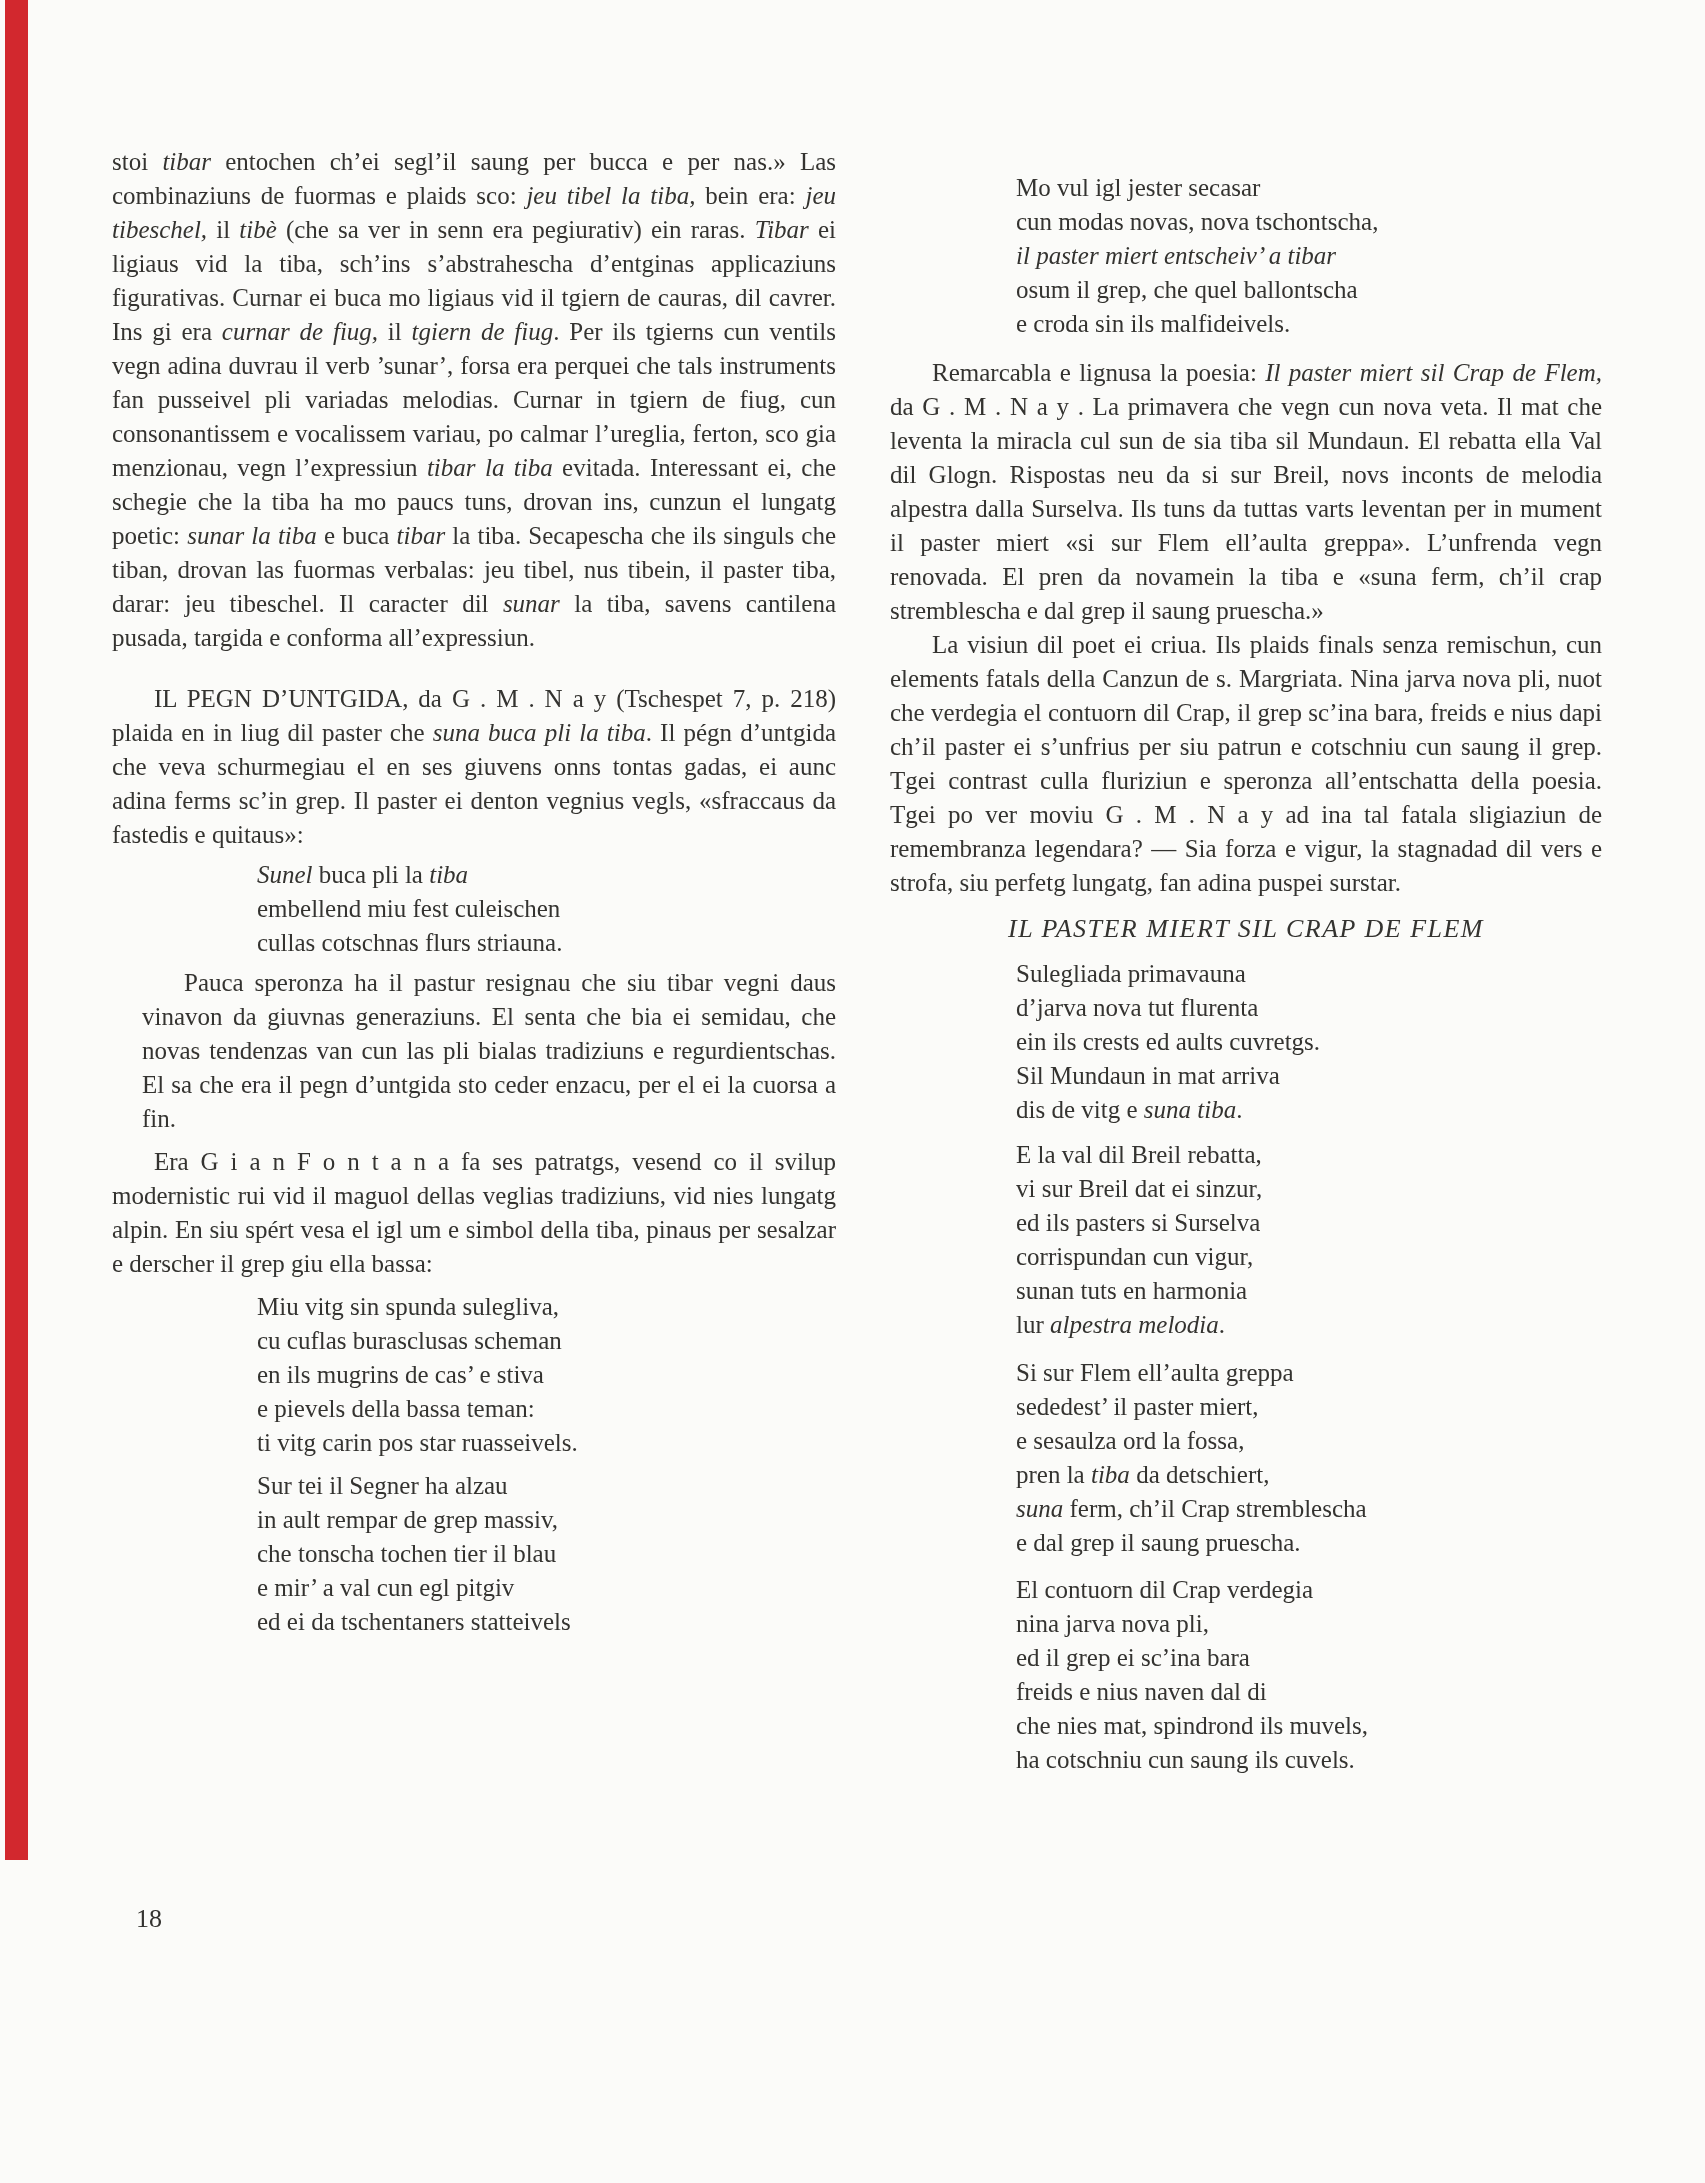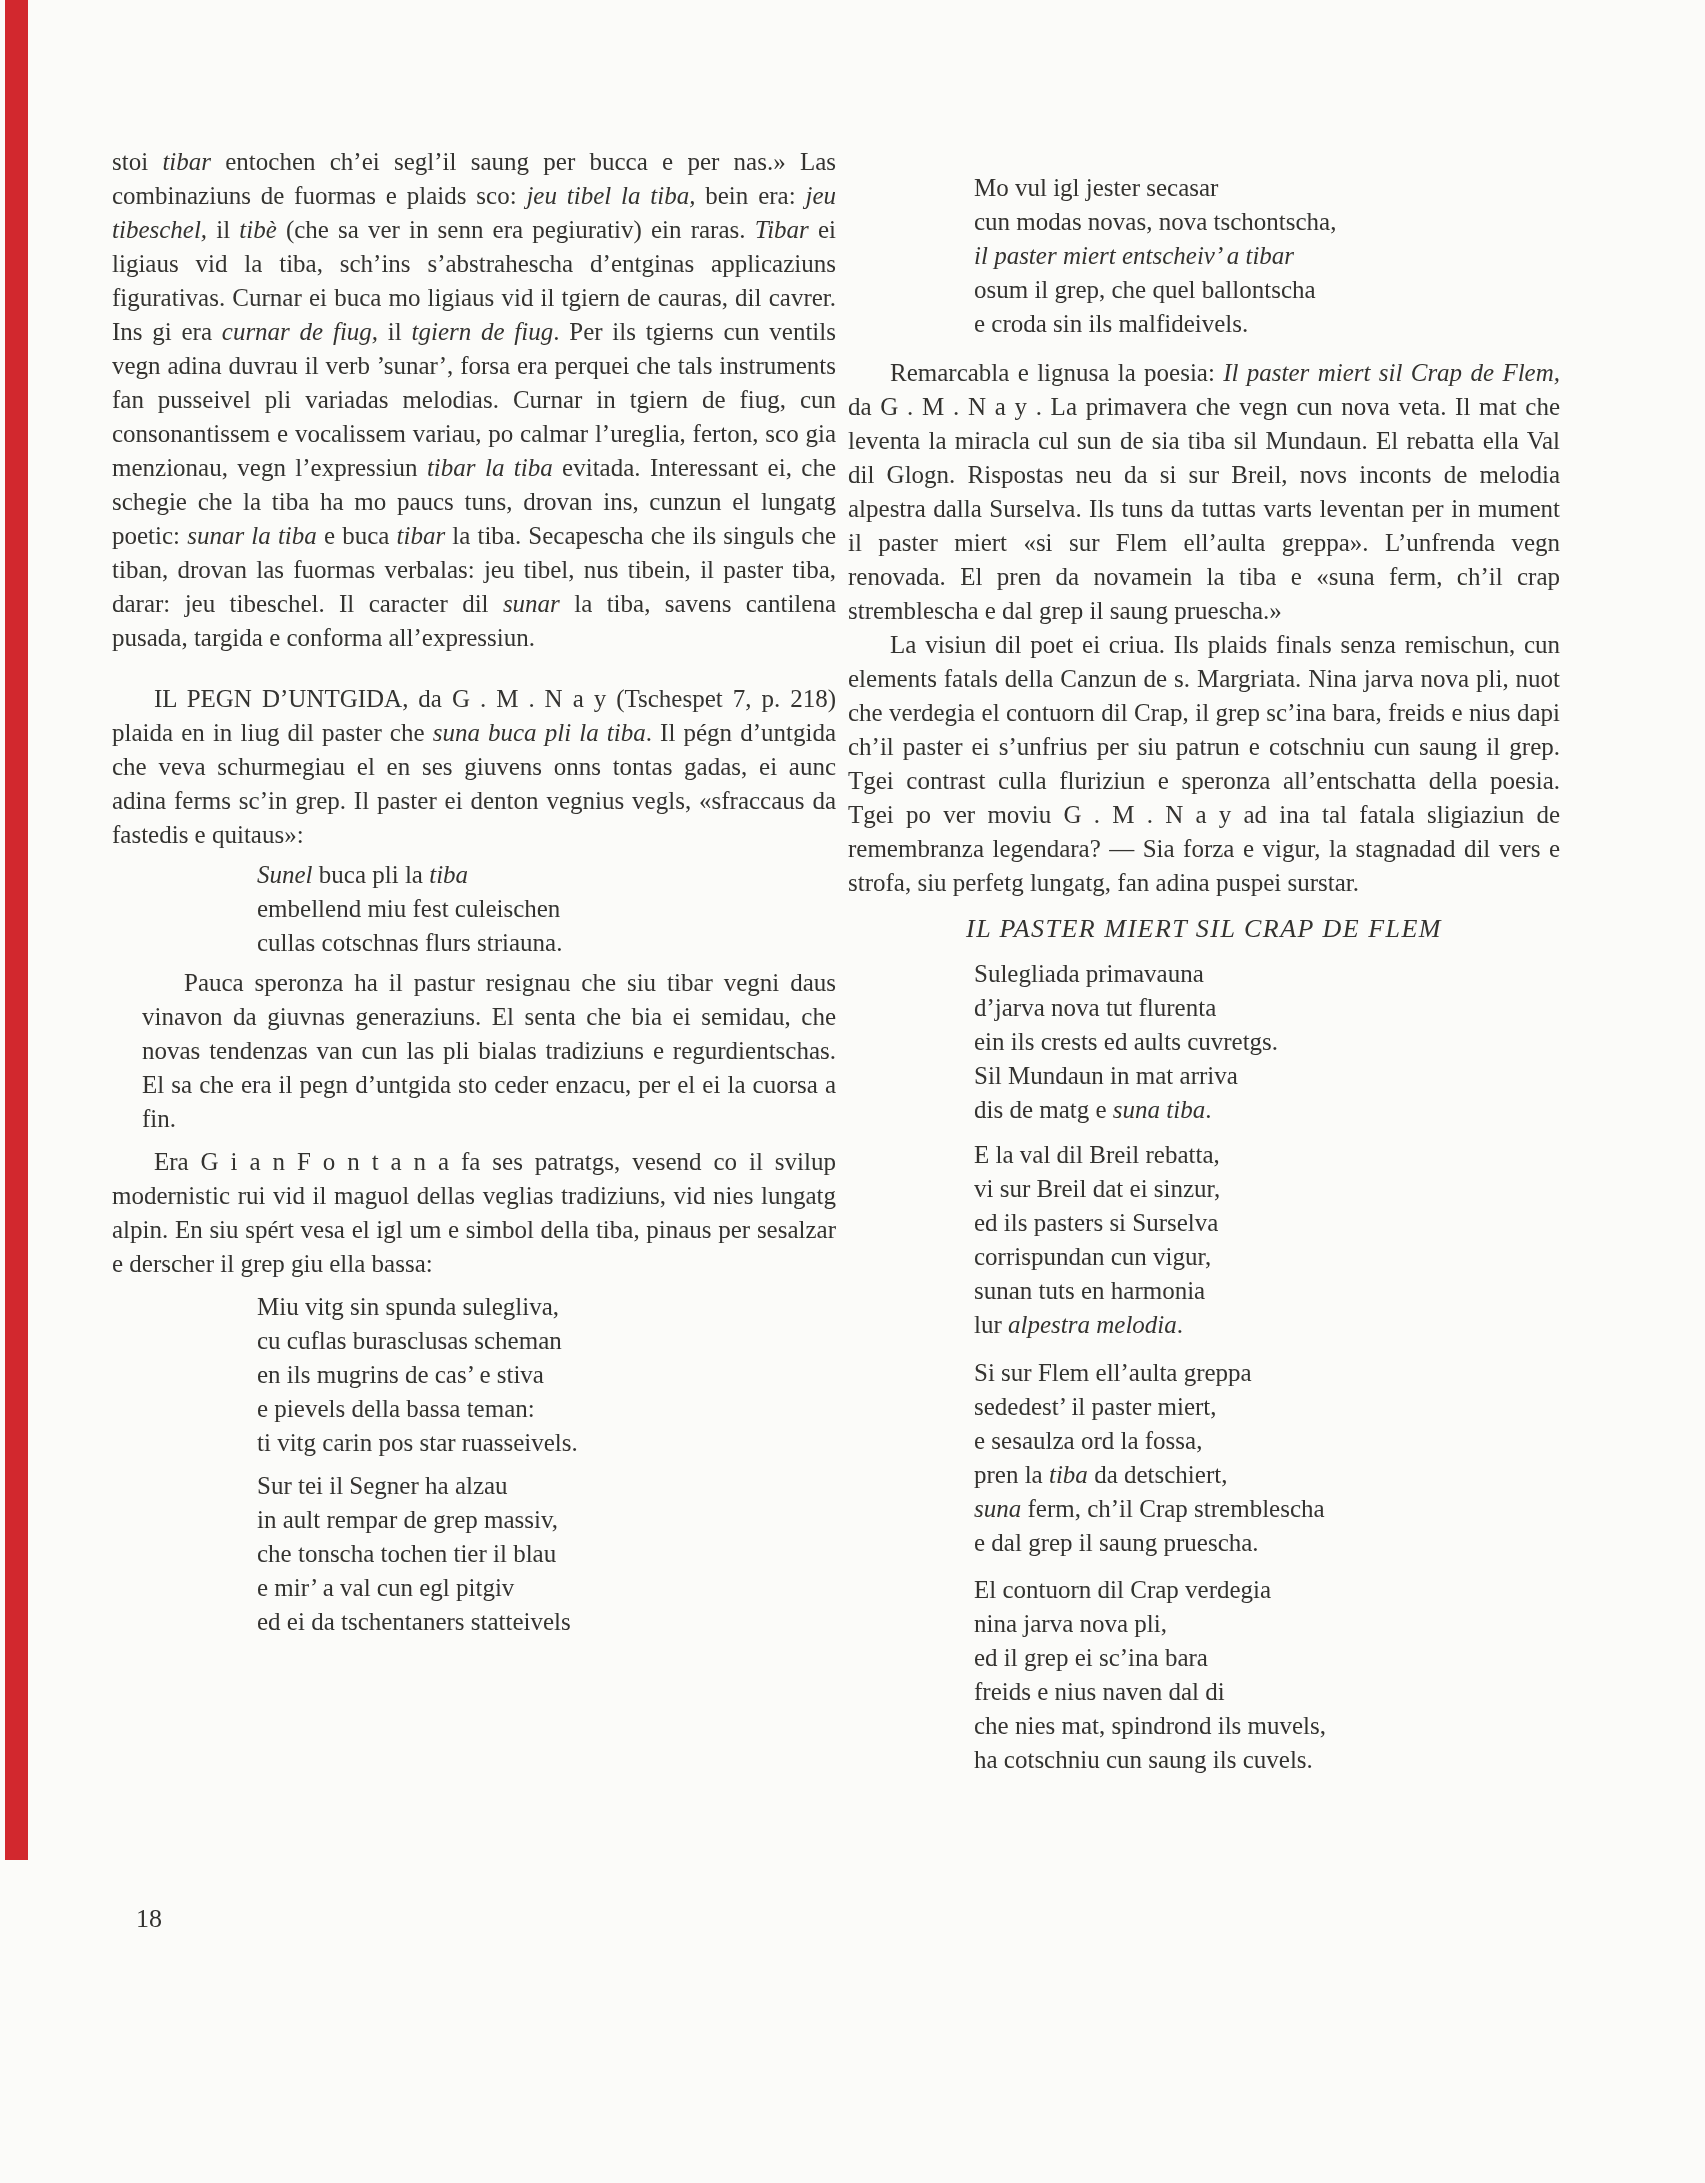--- a/index.html
+++ b/index.html
@@ -13,21 +13,21 @@
   }
   .page{position:absolute;inset:0;}
   .red-stripe{
     position:absolute;left:4.5px;top:0;width:23px;height:1860px;
   }
   .col{
     position:absolute;top:145px;
     font-size:25px;line-height:34px;
   }
   .col-left{left:112px;width:724px;}
-  .col-right{left:848px;width:712px;}
+  .col-right{left:890px;width:712px;}
   p.prose{margin:0;text-align:justify;}
   p.prose.ind{text-indent:42px;}
   .it{font-style:italic;}
   .verse{margin:0 0 0 145px;}
   .col-right .verse{margin-left:126px;}
   .vline{white-space:nowrap;}
   .poemtitle{
     text-align:center;font-size:26px;letter-spacing:1.5px;
   }
   
@@ -88,21 +88,21 @@
         <div class="vline"><span>e croda sin ils malfideivels.</span></div>
       </div>
       <p class="prose ind"><span>Remarcabla e lignusa la poesia: </span><span class="it">Il paster miert sil Crap de Flem,</span><span> da G . M . N a y . La primavera che vegn cun nova veta. Il mat che leventa la miracla cul sun de sia tiba sil Mundaun. El rebatta ella Val dil Glogn. Rispostas neu da si sur Breil, novs inconts de melodia alpestra dalla Surselva. Ils tuns da tuttas varts leventan per in mument il paster miert «si sur Flem ell’aulta greppa». L’unfrenda vegn renovada. El pren da novamein la tiba e «suna ferm, ch’il crap stremblescha e dal grep il saung pruescha.»</span></p>
       <p class="prose ind"><span>La visiun dil poet ei criua. Ils plaids finals senza remischun, cun elements fatals della Canzun de s. Margriata. Nina jarva nova pli, nuot che verdegia el contuorn dil Crap, il grep sc’ina bara, freids e nius dapi ch’il paster ei s’unfrius per siu patrun e cotschniu cun saung il grep. Tgei contrast culla fluriziun e speronza all’entschatta della poesia. Tgei po ver moviu G . M . N a y ad ina tal fatala sligiaziun de remembranza legendara? — Sia forza e vigur, la stagnadad dil vers e strofa, siu perfetg lungatg, fan adina puspei surstar.</span></p>
       <div class="poemtitle"><span class="it">IL PASTER MIERT SIL CRAP DE FLEM</span></div>
       <div class="verse">
         <div class="vline"><span>Sulegliada primavauna</span></div>
         <div class="vline"><span>d’jarva nova tut flurenta</span></div>
         <div class="vline"><span>ein ils crests ed aults cuvretgs.</span></div>
         <div class="vline"><span>Sil Mundaun in mat arriva</span></div>
-        <div class="vline"><span>dis de matg e </span><span class="it">suna tiba</span><span>.</span></div>
+        <div class="vline"><span>dis de vitg e </span><span class="it">suna tiba</span><span>.</span></div>
       </div>
       <div class="verse">
         <div class="vline"><span>E la val dil Breil rebatta,</span></div>
         <div class="vline"><span>vi sur Breil dat ei sinzur,</span></div>
         <div class="vline"><span>ed ils pasters si Surselva</span></div>
         <div class="vline"><span>corrispundan cun vigur,</span></div>
         <div class="vline"><span>sunan tuts en harmonia</span></div>
         <div class="vline"><span>lur </span><span class="it">alpestra melodia</span><span>.</span></div>
       </div>
       <div class="verse">

